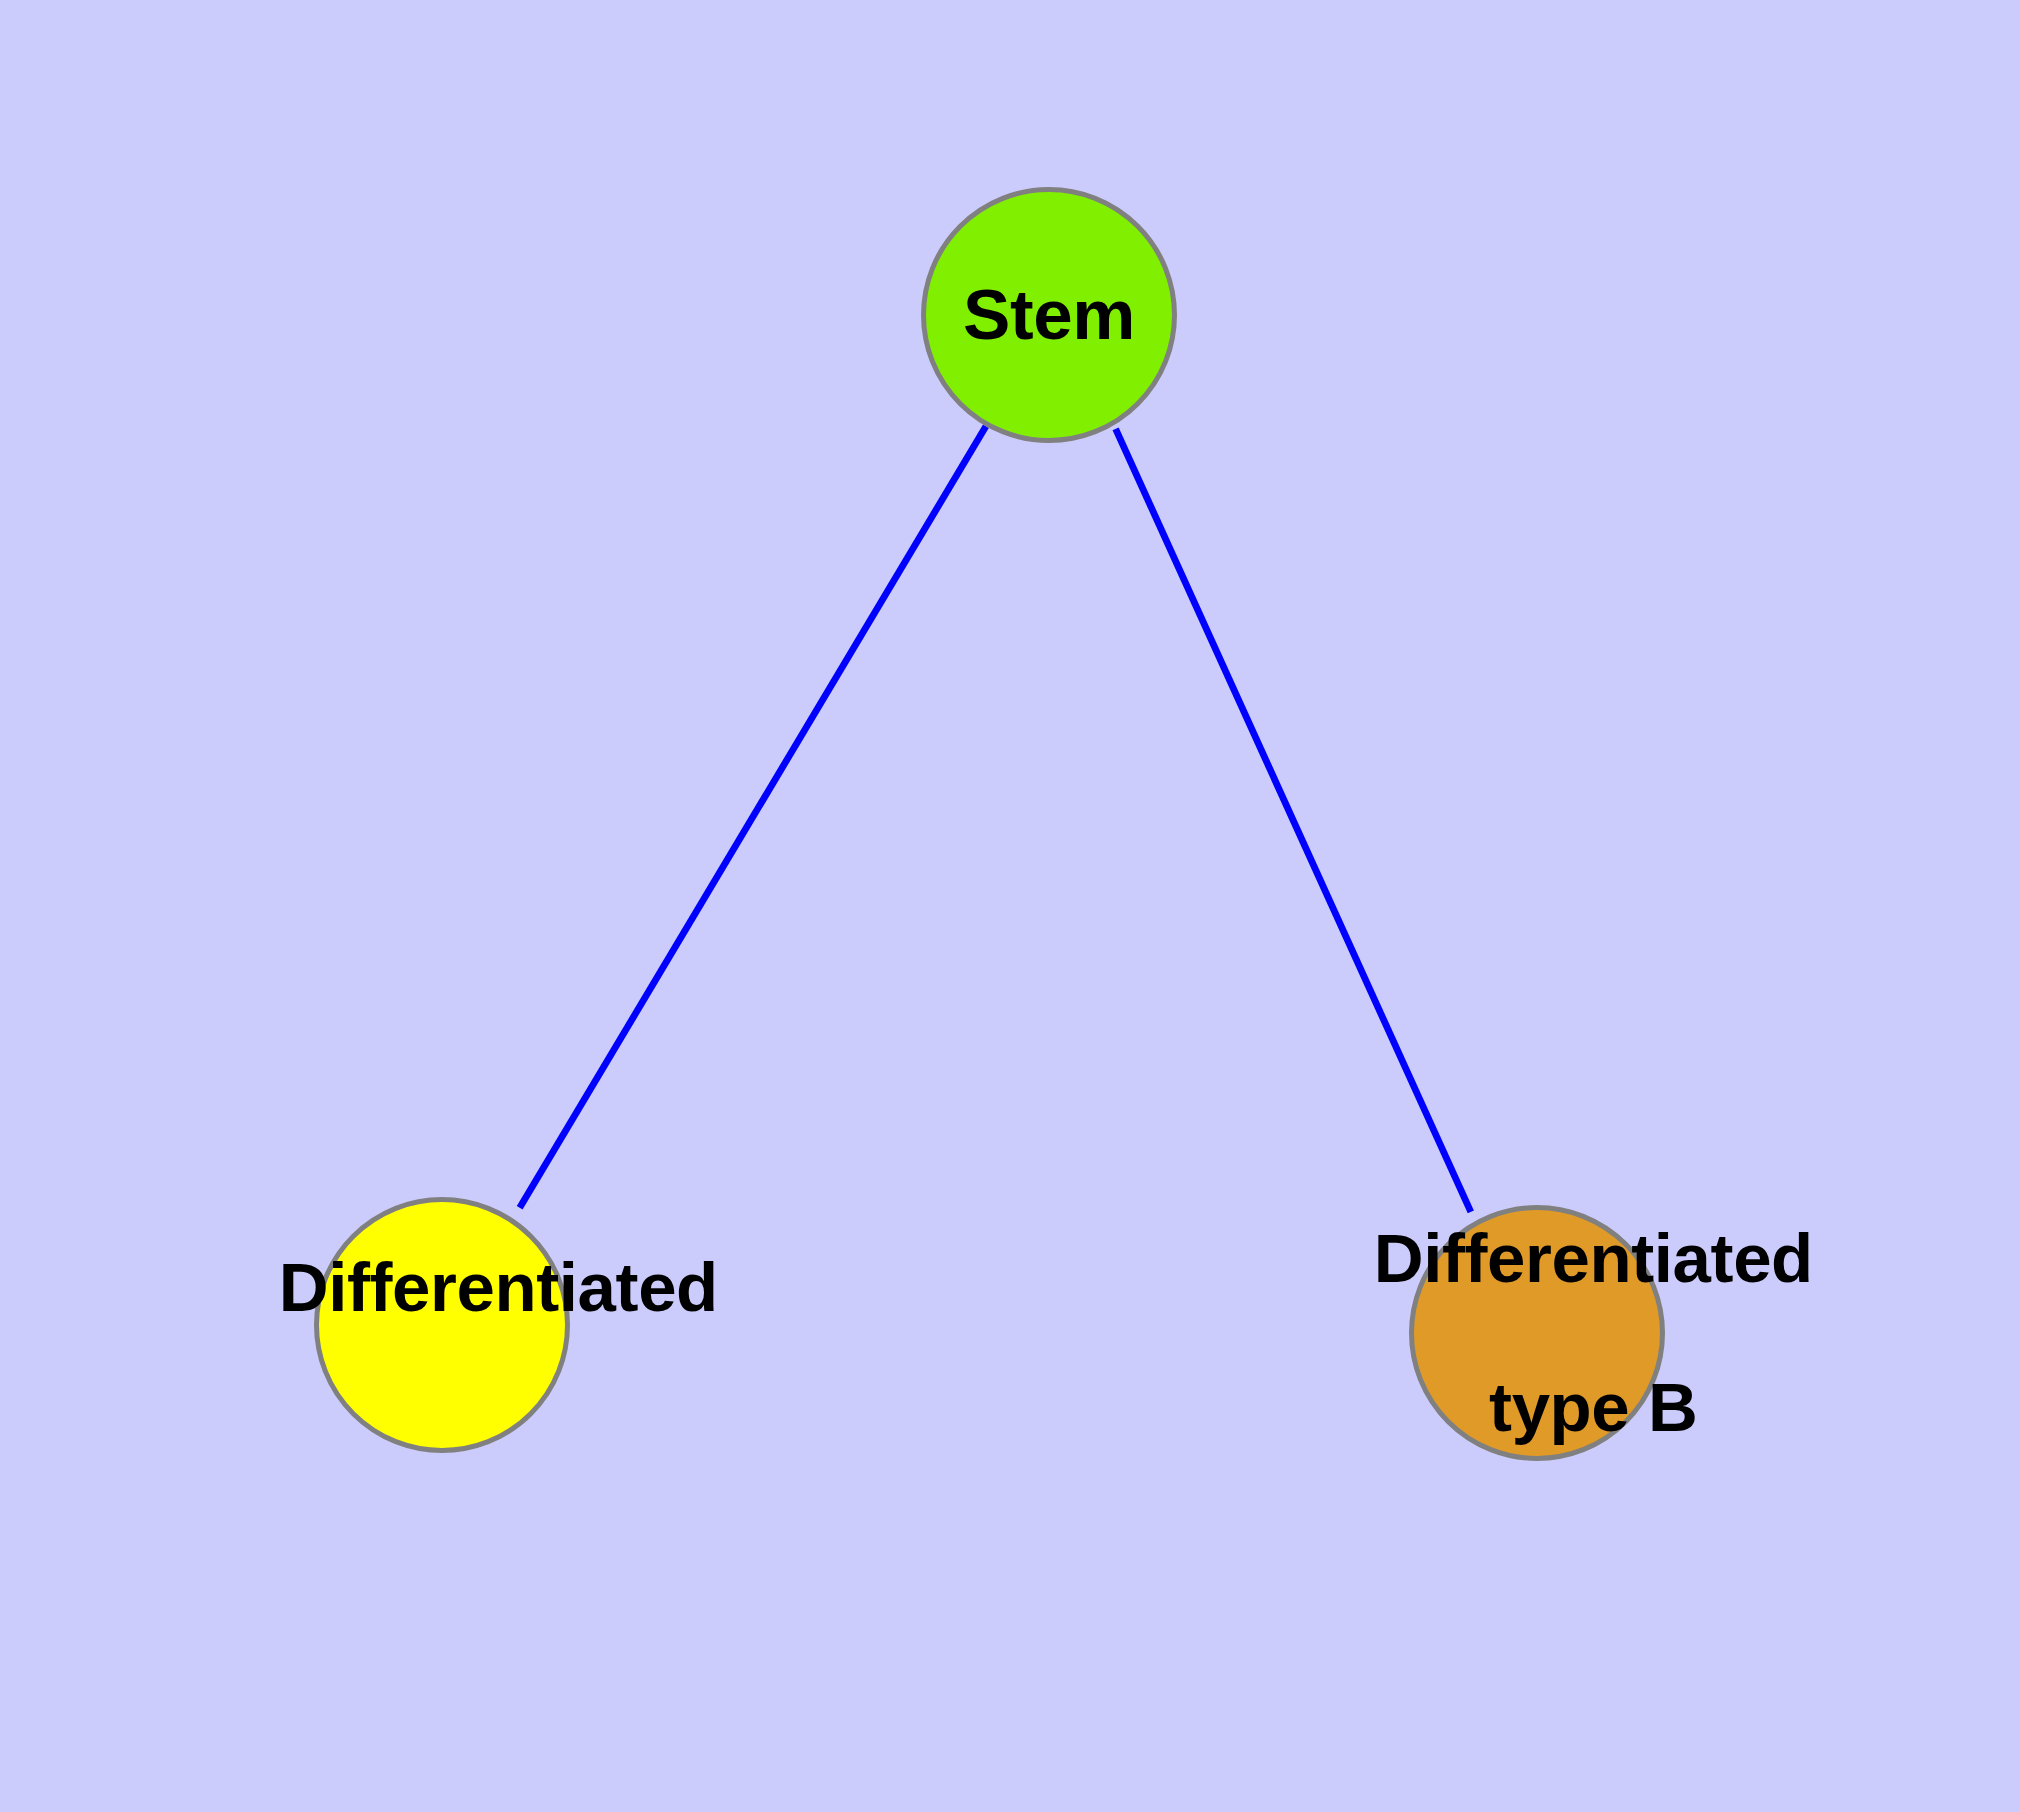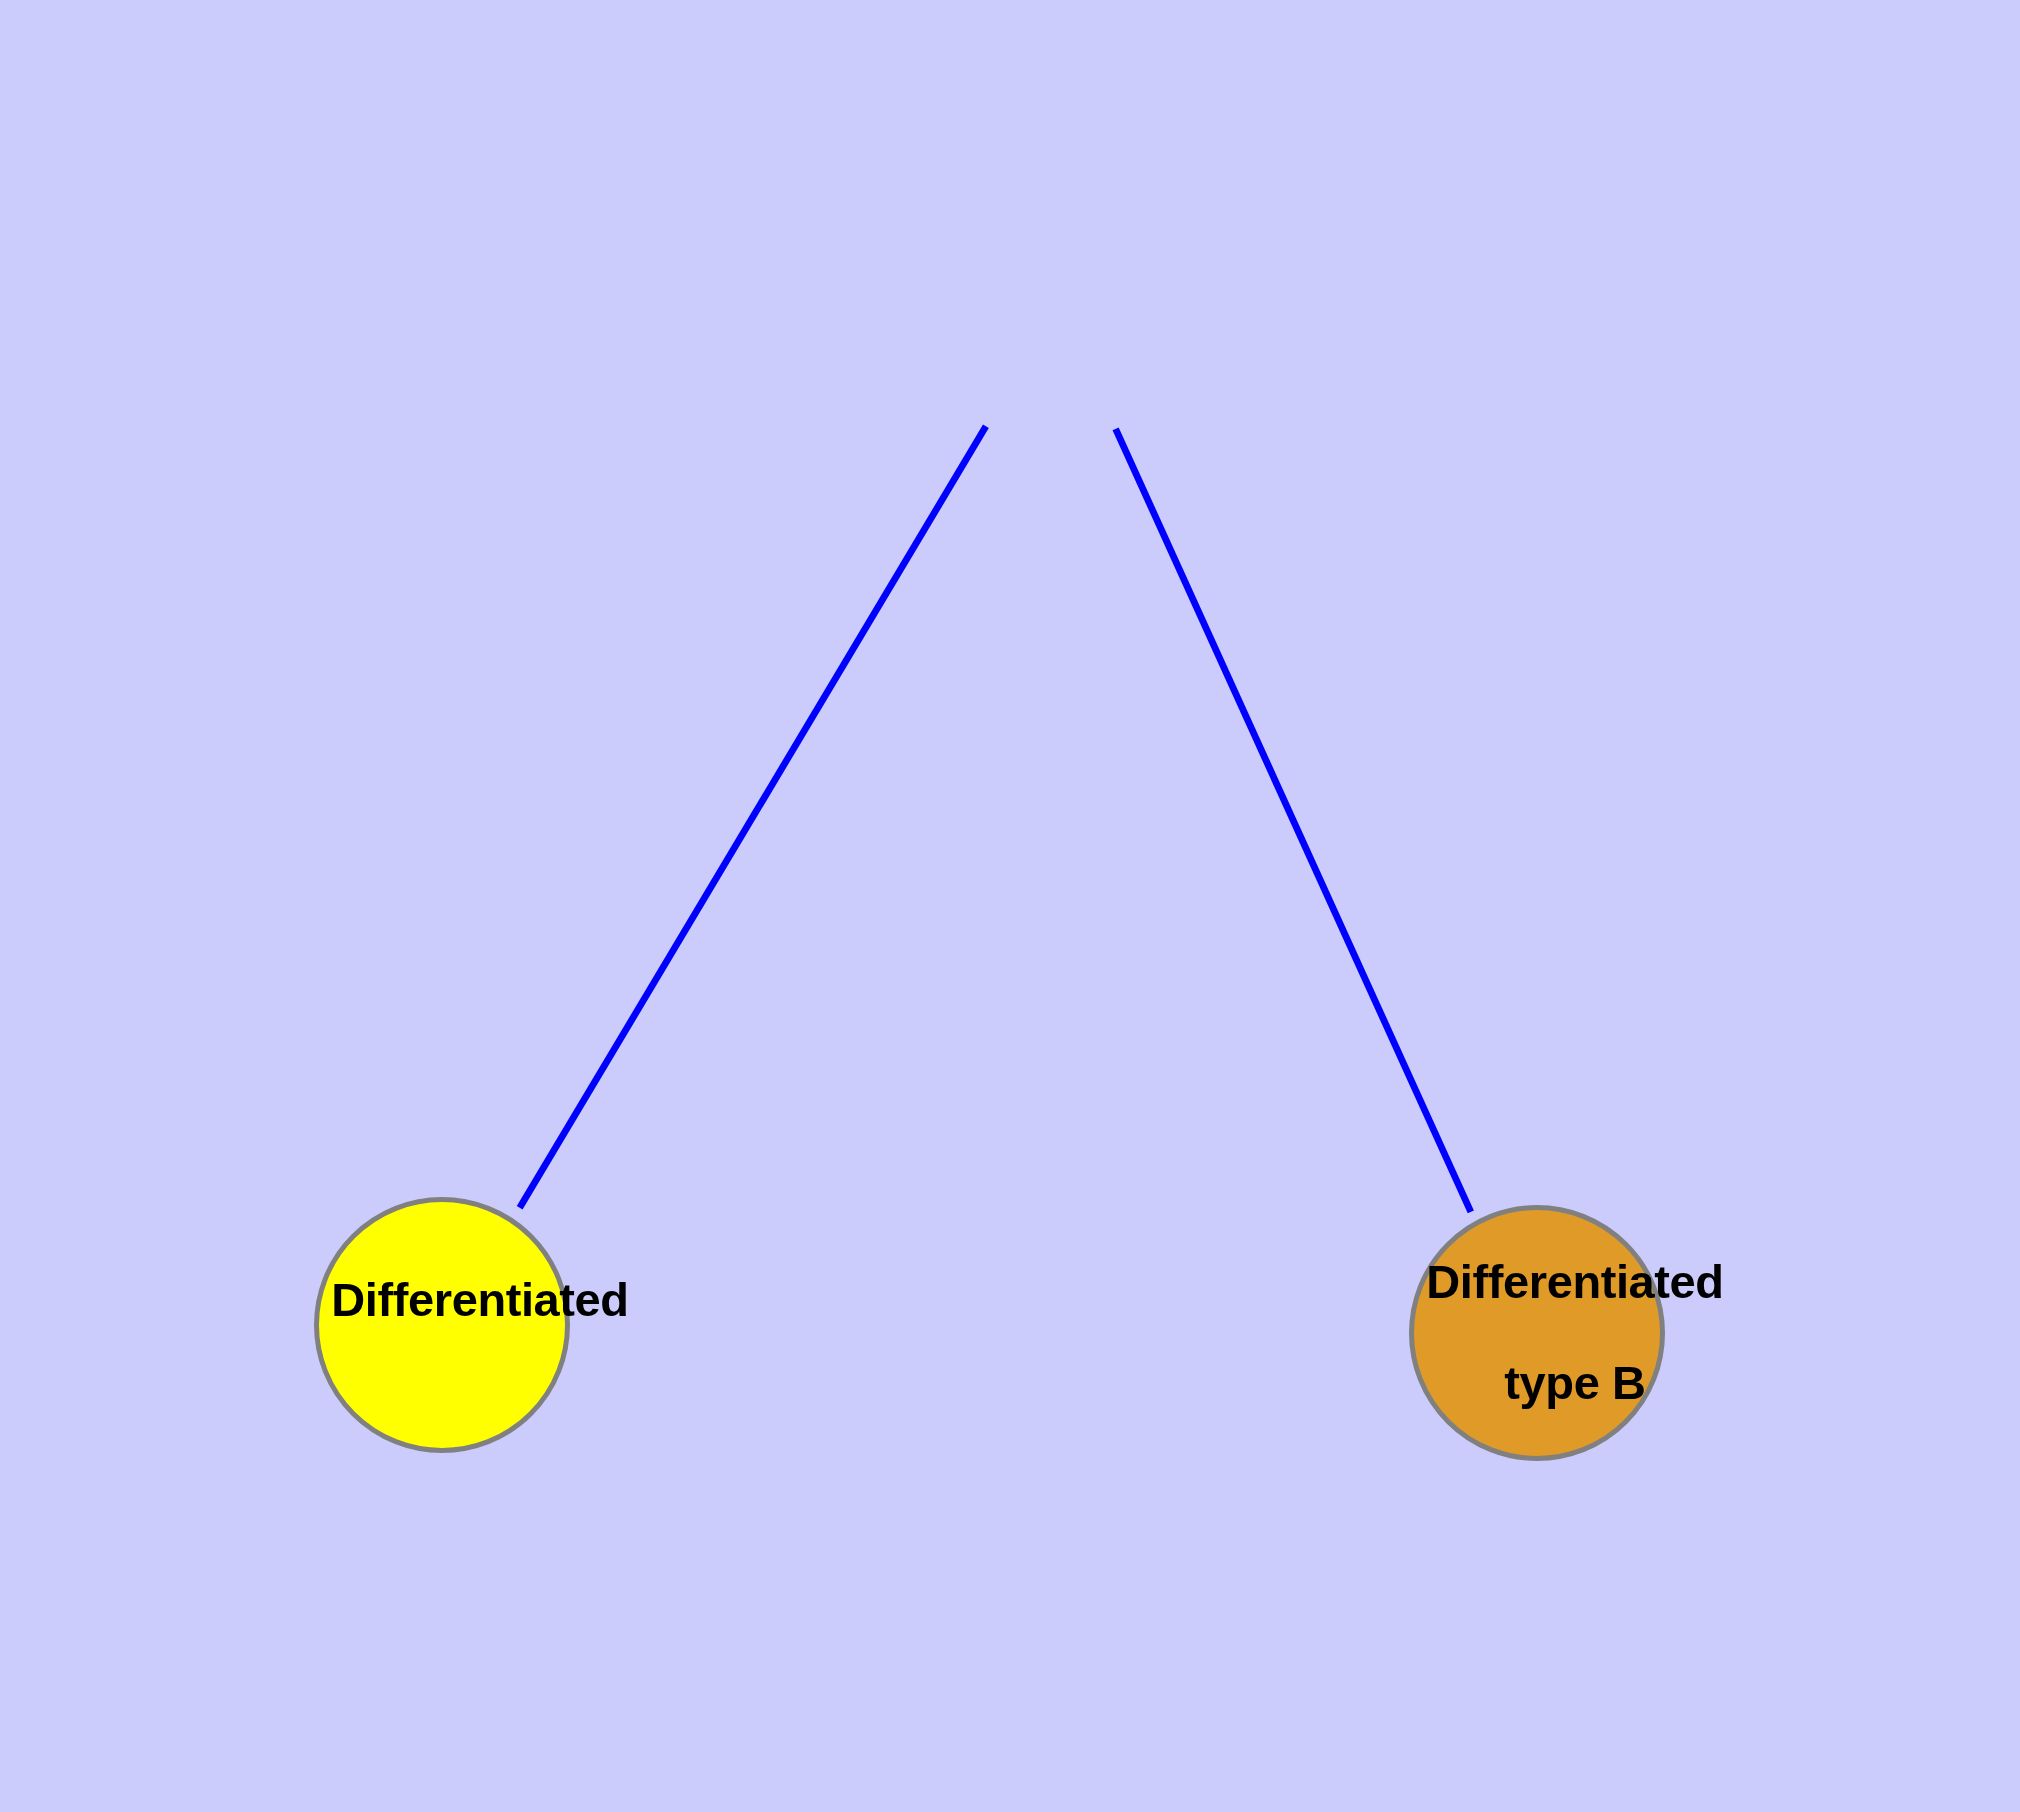--- a/index.html
+++ b/index.html
@@ -42,34 +42,37 @@
     transform: translate(-50%, -50%);
     white-space: pre;
     text-align: center;
     color: #000000;
     font-weight: bold;
     line-height: 1.08;
     letter-spacing: -0.4px;
     pointer-events: none;
   }
   .node-label.big { font-size: 71px; }
-  .node-label.two-line { font-size: 47px; }
+  .node-label.two-line { font-size: 69px; }
 </style>
 </head>
 <body style="background: rgb(204, 204, 252);">
 
 <div id="canvas" style="width: 2021px; height: 1812px;">
 
   <div id="graph-bg" style="background: rgb(204, 204, 252);"></div>
 
   <svg id="edge-layer" viewBox="0 0 2384 2138" preserveAspectRatio="none">
     <line class="edge" id="edge-0" x1="1163" y1="503" x2="613" y2="1425" stroke="#0000ff" stroke-width="8" stroke-linecap="butt"></line>
     <line class="edge" id="edge-1" x1="1316" y1="506" x2="1735" y2="1430" stroke="#0000ff" stroke-width="8" stroke-linecap="butt"></line>
   </svg>
 
+  <div class="node" id="node-0" style="left: 921px; top: 187px; width: 256px; height: 256px; background: rgb(128, 240, 0); border: 5.1px solid rgb(128, 128, 128);">
+    <span class="node-label big" style="color: rgb(0, 0, 0);">Stem</span>
+  </div>
 
   <div class="node" id="node-1" style="left: 314px; top: 1197px; width: 256px; height: 256px; background: rgb(255, 255, 0); border: 5.1px solid rgb(128, 128, 128);">
     <span class="node-label two-line" style="color: rgb(0, 0, 0);">
       <span>Differentiated</span><br>
     </span>
   </div>
 
   <div class="node" id="node-2" style="left: 1409px; top: 1205px; width: 256px; height: 256px; background: rgb(224, 154, 40); border: 5.1px solid rgb(128, 128, 128);">
     <span class="node-label two-line" style="color: rgb(0, 0, 0);">
       <span>Differentiated</span><br>

